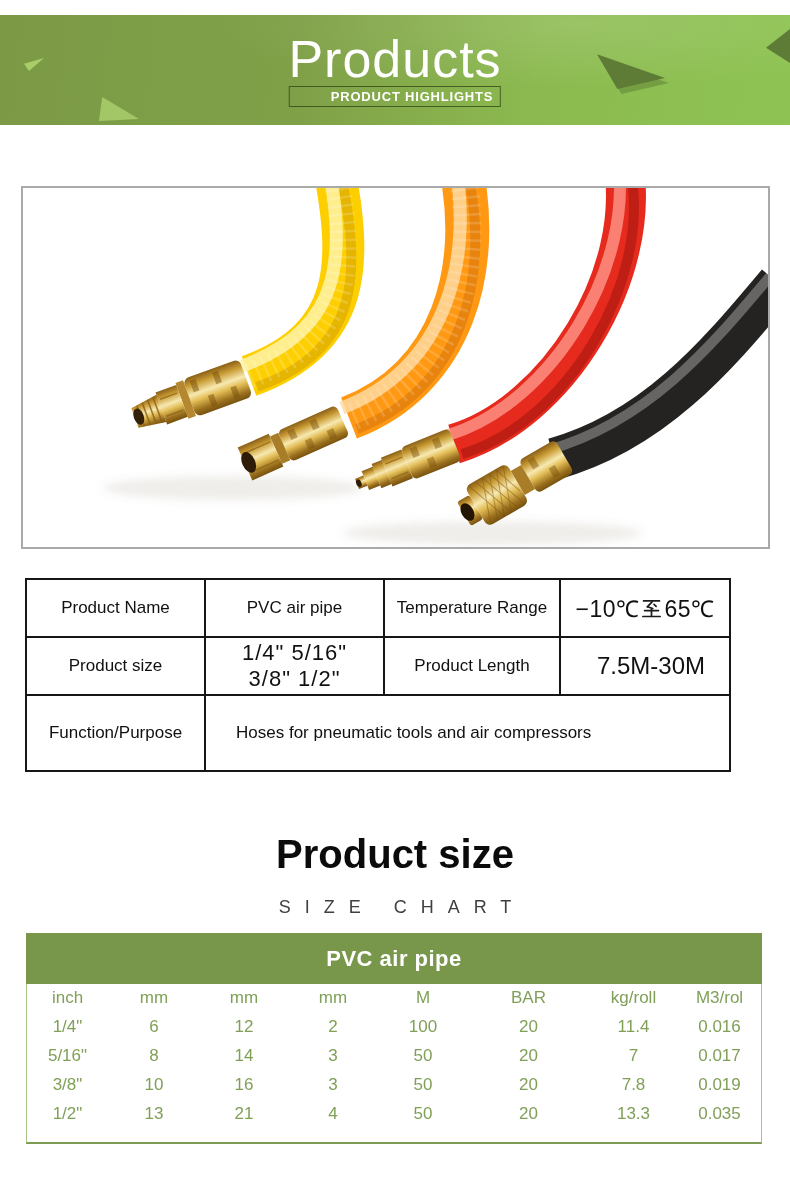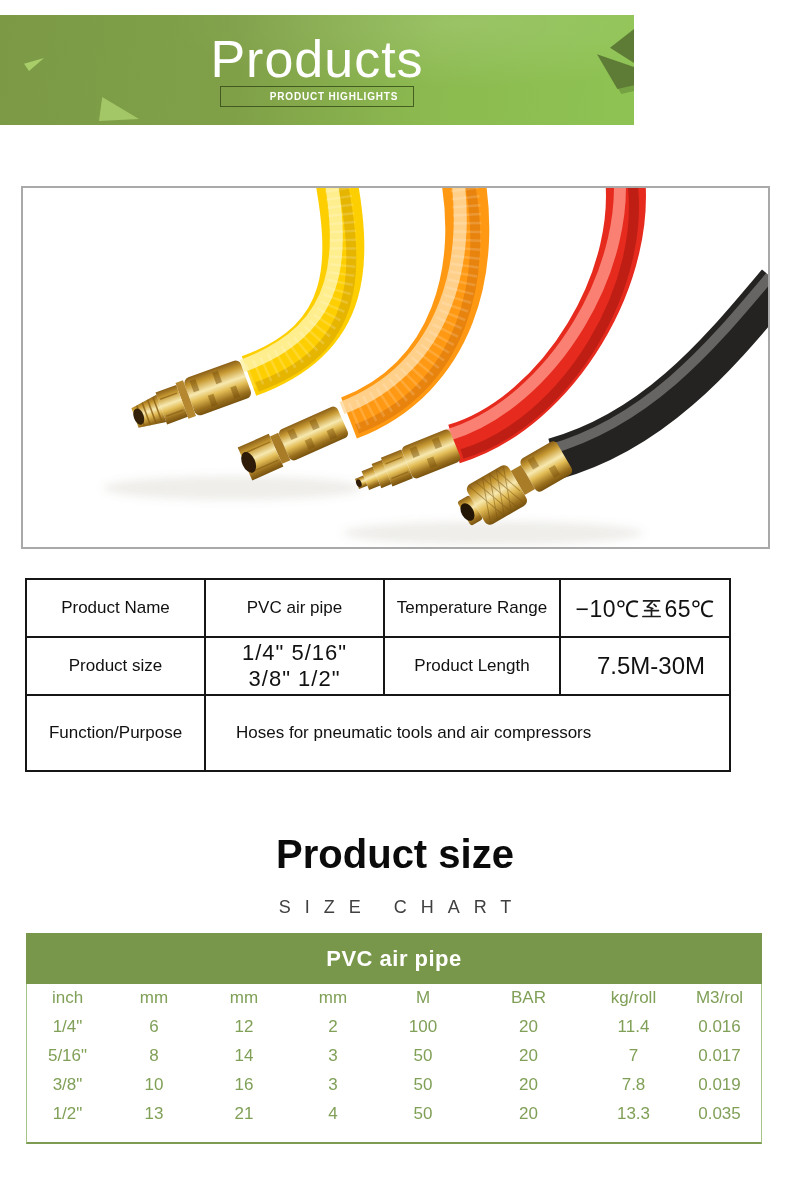--- a/index.html
+++ b/index.html
@@ -1,30 +1,30 @@
 <!DOCTYPE html>
 <html><head>
 <meta charset="utf-8">
 <style>
   html,body{margin:0;padding:0;background:#ffffff;}
   .page{position:relative;width:790px;height:1184px;background:#ffffff;overflow:hidden;
         font-family:"Liberation Sans", sans-serif;}
 
   
-  .banner{position:absolute;left:0;top:15px;width:634px;height:110px;
+  .banner{position:absolute;left:0;top:15px;width:790px;height:110px;
     background:
       radial-gradient(ellipse at 72% 8%, rgba(255,255,255,0.12), rgba(255,255,255,0) 45%),
       linear-gradient(96deg,#7c9a46 0%, #80a048 38%, #8cba50 68%, #8ec353 100%);
     overflow:hidden;}
   .banner-title{position:absolute;left:0;top:14px;width:100%;text-align:center;
     color:#ffffff;font-size:52px;font-weight:400;letter-spacing:1px;}
   .badge{position:absolute;left:50%;top:71px;transform:translateX(-50%);
     min-width:178px;height:19px;border:1px solid rgba(45,66,20,0.75);
     display:flex;align-items:center;justify-content:center;padding:0 7px;}
-  .badge span{color:#ffffff;font-size:10px;font-weight:700;letter-spacing:0.8px;padding-left:34px;}
+  .badge span{color:#ffffff;font-size:13px;font-weight:700;letter-spacing:0.8px;padding-left:34px;}
   .tri{position:absolute;}
   .tri-a{left:24px;top:43px;width:20px;height:13px;background:#a8cd69;
     clip-path:polygon(0 45%, 100% 0, 25% 100%);}
   .tri-b{left:99px;top:82px;width:40px;height:24px;background:#a3c766;
     clip-path:polygon(8% 0, 100% 92%, 0 100%);}
   .tri-c-shadow{left:601px;top:42px;width:68px;height:37px;background:rgba(60,85,30,0.30);
     clip-path:polygon(0 6%, 100% 70%, 30% 100%);}
   .tri-c{left:597px;top:37px;width:68px;height:37px;background:#5e7c36;
     clip-path:polygon(0 6%, 100% 70%, 30% 100%);}
   .tri-d{right:0;top:14px;width:24px;height:34px;background:#5e7c36;

